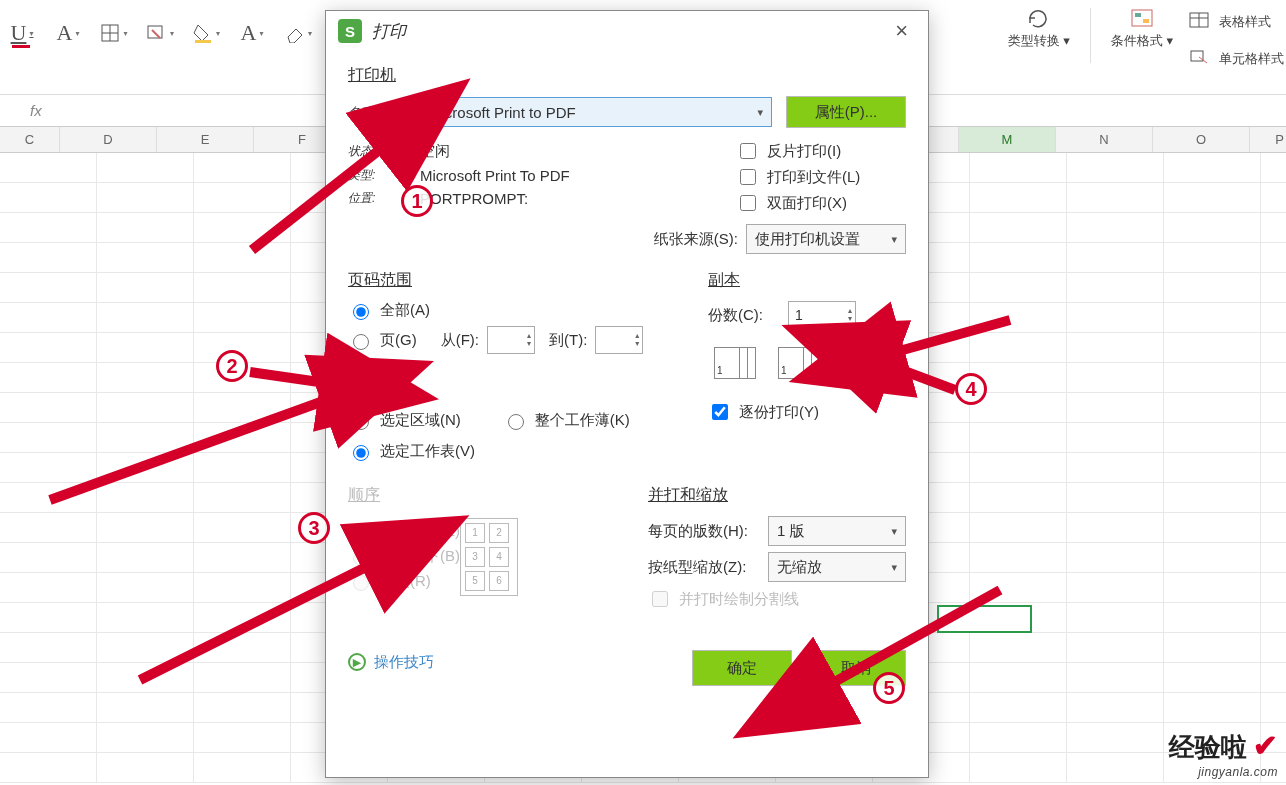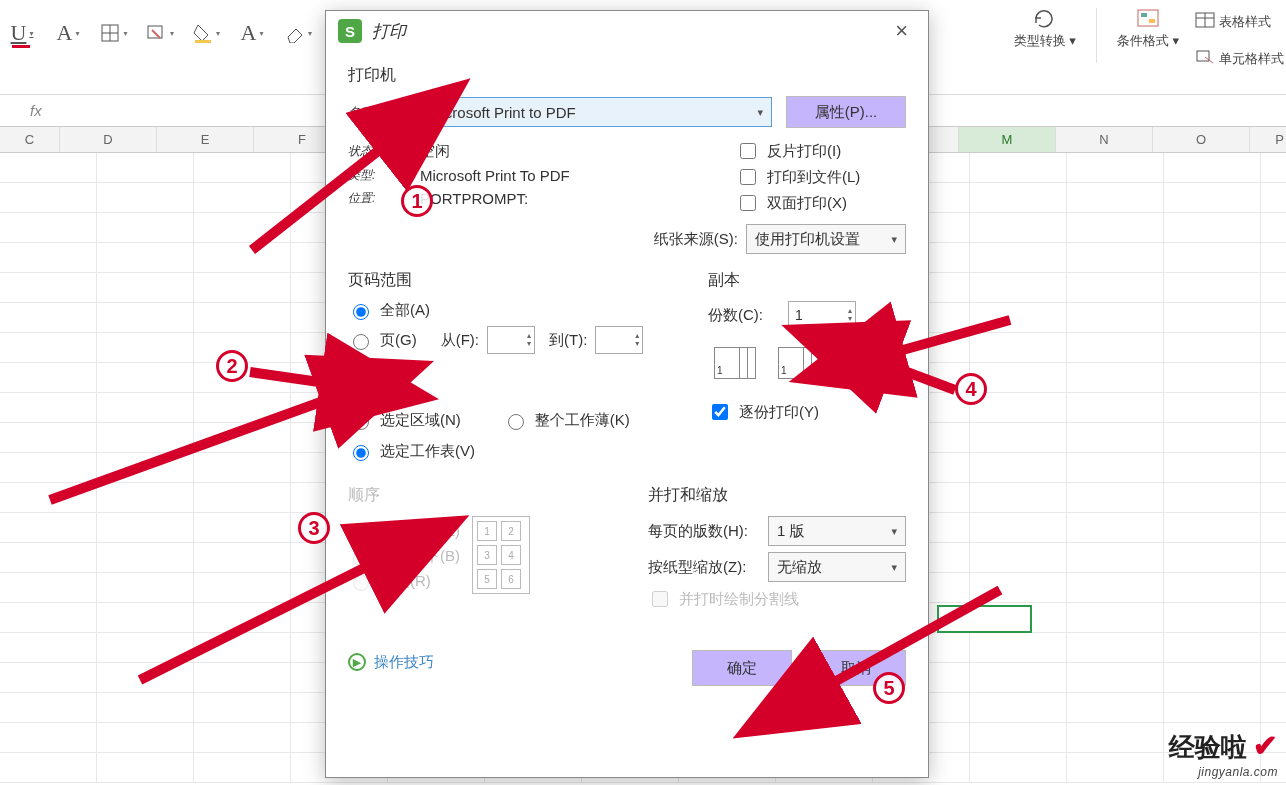--- a/index.html
+++ b/index.html
@@ -11,21 +11,21 @@
   .rb-ic { width:28px; height:26px; display:flex; align-items:center; justify-content:center; font-size:18px; color:#555; }
   .rb-u { text-decoration:underline; font-family:"Times New Roman",serif; font-size:22px; }
   .rb-a { font-family:"Times New Roman",serif; font-size:22px; }
   .rb-drop::after { content:"▾"; font-size:8px; color:#777; margin-left:3px; }
   .rb-right { position:absolute; right:2px; top:0; display:flex; gap:8px; align-items:flex-start; padding-top:2px;}
   .rb-grp { display:flex; flex-direction:column; align-items:center; gap:2px; padding:4px 8px; }
   .rb-grp .lab { font-size:13px; color:#444; white-space:nowrap; }
   .rb-big-ic { width:28px; height:24px; display:flex; align-items:center; justify-content:center; font-size:20px; color:#555;}
   .rb-divider { width:1px; height:55px; background:#e0e0e0; margin:6px 4px 0 4px;}
   .rb-stack { display:flex; flex-direction:column; gap:6px; padding-top:4px;}
-  .rb-stack .row { display:flex; align-items:center; gap:4px; font-size:13px; color:#444; white-space:nowrap;}
+  .rb-stack .row { display:flex; align-items:center; gap:10px; font-size:13px; color:#444; white-space:nowrap;}
 
   
   .fbar { position:absolute; left:0; top:95px; width:1286px; height:32px; border-bottom:1px solid #ccc; display:flex; align-items:center; background:#fff;}
   .fbar .fx { font-style:italic; color:#888; margin-left:30px; font-size:15px;}
   .fbar .fxinput { flex:1; height:24px; border:none; margin-left:12px; }
 
   
   .colhdr { position:absolute; left:0; top:127px; width:1286px; height:26px; background:#f3f3f3; border-bottom:1px solid #ccc; display:flex;}
   .colhdr .ch { flex:0 0 97px; text-align:center; font-size:13px; color:#666; border-right:1px solid #ddd; line-height:26px; }
   .colhdr .ch.sel { background:#d8ead8; color:#2a7a2a; font-weight:500; }
@@ -36,27 +36,27 @@
   .grid-cell { flex:0 0 97px; border-right:1px solid #e8e8e8; }
   .sel-cell { border:2px solid #2a9a4a; background:#fff; }
 
   
   .dialog { position:absolute; left:325px; top:10px; width:604px; height:768px; background:#fff; border:1px solid #888; box-shadow:0 4px 20px rgba(0,0,0,.25); }
   .dlg-title { height:40px; display:flex; align-items:center; padding:0 12px; }
   .dlg-logo { width:24px; height:24px; background:#4fa845; border-radius:4px; color:#fff; display:flex; align-items:center; justify-content:center; font-weight:bold; margin-right:10px; font-size:15px;}
   .dlg-title-txt { font-size:17px; color:#333;font-style:italic; }
   .dlg-close { margin-left:auto; font-size:22px; color:#555; font-family:Arial; cursor:pointer; padding:4px 8px;}
   .dlg-body { padding:10px 22px 16px 22px; position:relative; }
-  .section-lbl { font-size:16px; color:#333; margin:4px 0 10px 0; }
+  .section-lbl { font-size:16px; color:#333; margin:4px 0 10px 0;text-decoration:underline; }
   .row { display:flex; align-items:center; margin:6px 0; }
   .lbl { width:72px; font-size:12px; color:#333;font-style:italic; }
   .dropdown { height:30px; border:1px solid #5a9edb; background:#e8f2fb; padding:0 8px; display:flex; align-items:center; position:relative; font-size:15px; flex:1;}
   .dropdown.plain { border:1px solid #aaa; background:#f7f7f7;}
   .dropdown::after { content:"▾"; position:absolute; right:8px; font-size:11px; color:#555;}
-  .btn { height:32px; padding:0 22px; background:#c4b5fd; border:1px solid #bbb; font-size:15px; display:inline-flex; align-items:center; justify-content:center; cursor:pointer;}
+  .btn { height:32px; padding:0 22px; background:#84cc16; border:1px solid #bbb; font-size:15px; display:inline-flex; align-items:center; justify-content:center; cursor:pointer;}
   .chk { display:flex; align-items:center; gap:8px; font-size:15px; margin:4px 0;}
   .chk input { width:16px; height:16px;}
   .two-col { display:flex; gap:20px; }
   .two-col > div { flex:1; }
   .txt { font-size:15px; color:#333; }
   .rad { display:flex; align-items:center; gap:8px; font-size:15px; margin:6px 0;}
   .rad input { width:16px; height:16px;}
   .num-spin { width:48px; height:28px; border:1px solid #aaa; display:flex; align-items:center; padding-left:6px; position:relative; font-size:14px; background:#fff;}
   .num-spin::after { content:"▴\A▾"; white-space:pre; font-size:8px; line-height:8px; position:absolute; right:3px; text-align:center; color:#666;}
   .num-wide { width:68px;}
@@ -627,21 +627,21 @@
         <label class="chk">
             <input type="checkbox" checked="" style="">
             <span>逐份打印(Y)</span>
           </label>
       </div>
     </div>
 
     <div class="two-col" style="margin-top:14px;">
       <div class="disabled-sec" style="flex:0 0 280px">
         <div class="section-lbl">顺序</div>
-        <div style="display:flex; gap:12px; align-items:flex-start">
+        <div style="display:flex; gap:0; align-items:center">
           <div>
             <label class="rad">
                 <input type="radio" disabled="" style="">
                 <span>从左到右(E)</span>
               </label>
             <label class="rad">
                 <input type="radio" disabled="" style="">
                 <span>从上到下(B)</span>
               </label>
             <label class="rad">

